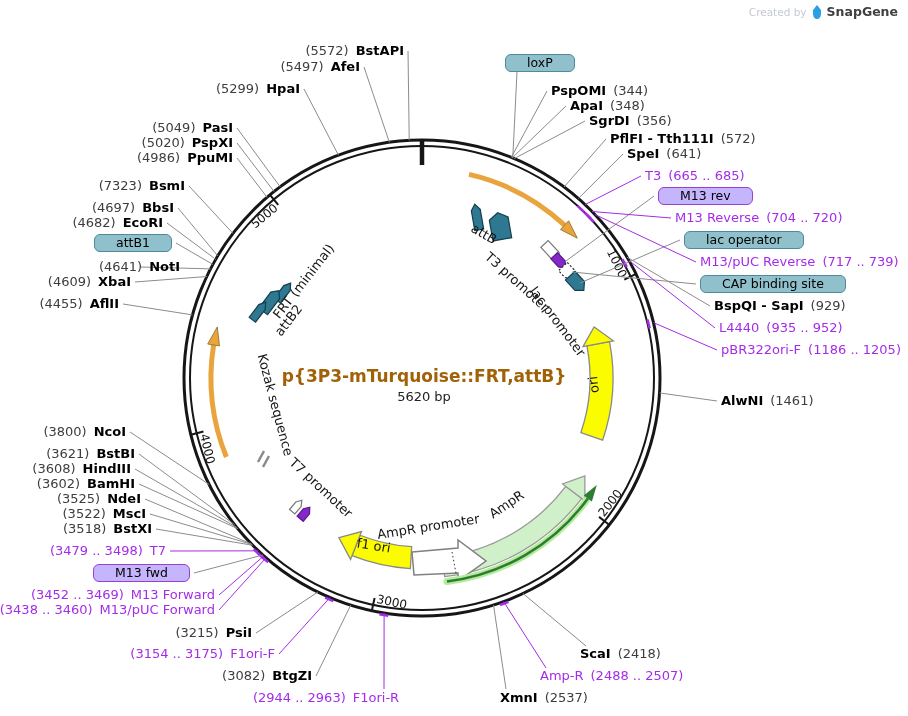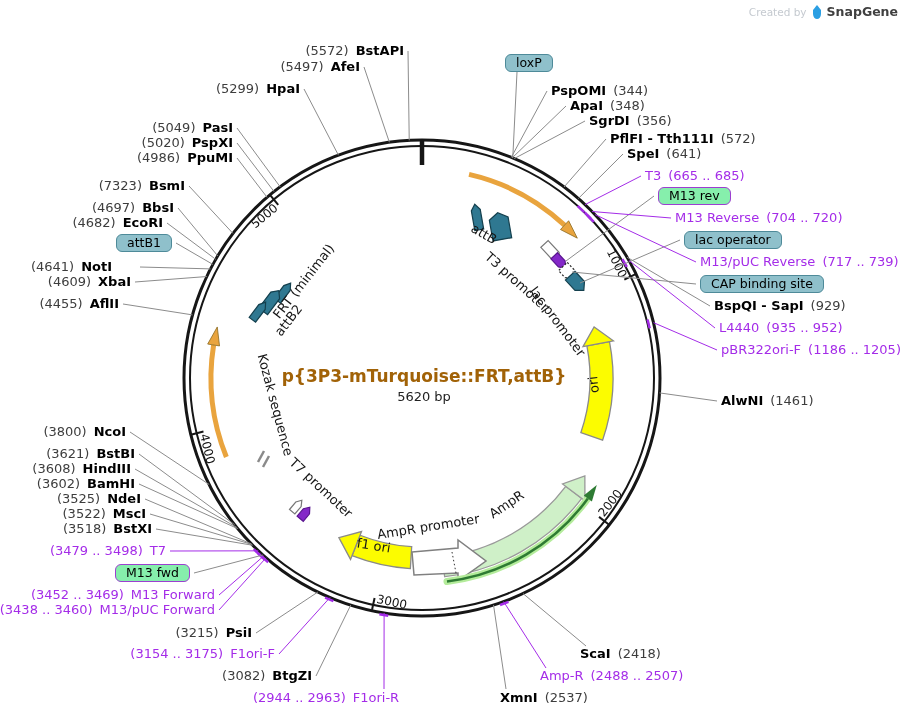--- a/index.html
+++ b/index.html
@@ -6,23 +6,23 @@
   #app{position:relative;width:908px;height:716px;background:#ffffff;overflow:hidden;
        font-family:"DejaVu Sans",sans-serif;}
   #map-svg{position:absolute;left:0;top:0;}
   #labels{position:absolute;left:0;top:0;width:908px;height:716px;pointer-events:none;}
   .lab{position:absolute;white-space:nowrap;font-size:13px;line-height:16px;pointer-events:auto;}
   .lab span+span{margin-left:7px;}
   .lab .pos{color:#3d3d3d;}
   .lab .nm{color:#000;font-weight:bold;}
   .lab.primer .pos,.lab.primer .nm{color:#A42CE8;font-weight:normal;}
   .boxlab{position:absolute;white-space:nowrap;font-size:12.5px;line-height:16px;
-          padding:0 10px;border-radius:6px;color:#000;pointer-events:auto;}
+          padding:0 21px;border-radius:6px;color:#000;pointer-events:auto;}
   .boxlab.teal{background:#8FC0CB;border:1.5px solid #4E8A99;}
-  .boxlab.purple{background:#86efac;border:1.5px solid #9C3FD0;}
+  .boxlab.purple{background:#c4b5fd;border:1.5px solid #9C3FD0;}
   #title-block{position:absolute;left:424px;top:366px;transform:translateX(-50%);text-align:center;}
   #plasmid-name{font-size:17px;font-weight:bold;color:#a16207;white-space:nowrap;}
   #plasmid-bp{font-size:13px;color:#222;margin-top:3px;}
   #watermark{position:absolute;top:4px;right:10px;display:flex;align-items:center;gap:5px;}
   #wm-created{font-size:10.5px;color:#C5CAD0;}
   #wm-brand{font-size:12.5px;color:#404040;font-weight:700;}
   svg text{font-family:"DejaVu Sans",sans-serif;}
 </style>
 </head>
 <body>
@@ -161,21 +161,21 @@
       <div class="lab" style="top: 43px; right: 504px;"><span class="pos">(5572)</span><span class="nm">BstAPI</span></div>
       <div class="lab" style="top: 59px; right: 548px;"><span class="pos">(5497)</span><span class="nm">AfeI</span></div>
       <div class="lab" style="top: 81px; right: 608px;"><span class="pos">(5299)</span><span class="nm">HpaI</span></div>
       <div class="lab" style="top: 120px; right: 675px;"><span class="pos">(5049)</span><span class="nm">PasI</span></div>
       <div class="lab" style="top: 135px; right: 675px;"><span class="pos">(5020)</span><span class="nm">PspXI</span></div>
       <div class="lab" style="top: 150px; right: 675px;"><span class="pos">(4986)</span><span class="nm">PpuMI</span></div>
       <div class="lab" style="top: 178px; right: 723px;"><span class="pos">(7323)</span><span class="nm">BsmI</span></div>
       <div class="lab" style="top: 200px; right: 734px;"><span class="pos">(4697)</span><span class="nm">BbsI</span></div>
       <div class="lab" style="top: 215px; right: 745px;"><span class="pos">(4682)</span><span class="nm">EcoRI</span></div>
       <div class="boxlab teal" style="top: 234px; right: 736px; text-align: center;">attB1</div>
-      <div class="lab" style="top: 259px; right: 796px;"><span class="pos">(4641)</span><span class="nm">NotI</span></div>
+      <div class="lab" style="top: 259px; right: 728px;"><span class="pos">(4641)</span><span class="nm">NotI</span></div>
       <div class="lab" style="top: 274px; right: 777px;"><span class="pos">(4609)</span><span class="nm">XbaI</span></div>
       <div class="lab" style="top: 296px; right: 789px;"><span class="pos">(4455)</span><span class="nm">AflII</span></div>
       <div class="lab" style="top: 424px; right: 782px;"><span class="pos">(3800)</span><span class="nm">NcoI</span></div>
       <div class="lab" style="top: 446px; right: 773px;"><span class="pos">(3621)</span><span class="nm">BstBI</span></div>
       <div class="lab" style="top: 461px; right: 777px;"><span class="pos">(3608)</span><span class="nm">HindIII</span></div>
       <div class="lab" style="top: 476px; right: 773px;"><span class="pos">(3602)</span><span class="nm">BamHI</span></div>
       <div class="lab" style="top: 491px; right: 767px;"><span class="pos">(3525)</span><span class="nm">NdeI</span></div>
       <div class="lab" style="top: 506px; right: 762px;"><span class="pos">(3522)</span><span class="nm">MscI</span></div>
       <div class="lab" style="top: 521px; right: 756px;"><span class="pos">(3518)</span><span class="nm">BstXI</span></div>
       <div class="lab primer" style="top: 543px; right: 742px;"><span class="pos">(3479 .. 3498)</span><span class="nm">T7</span></div>

